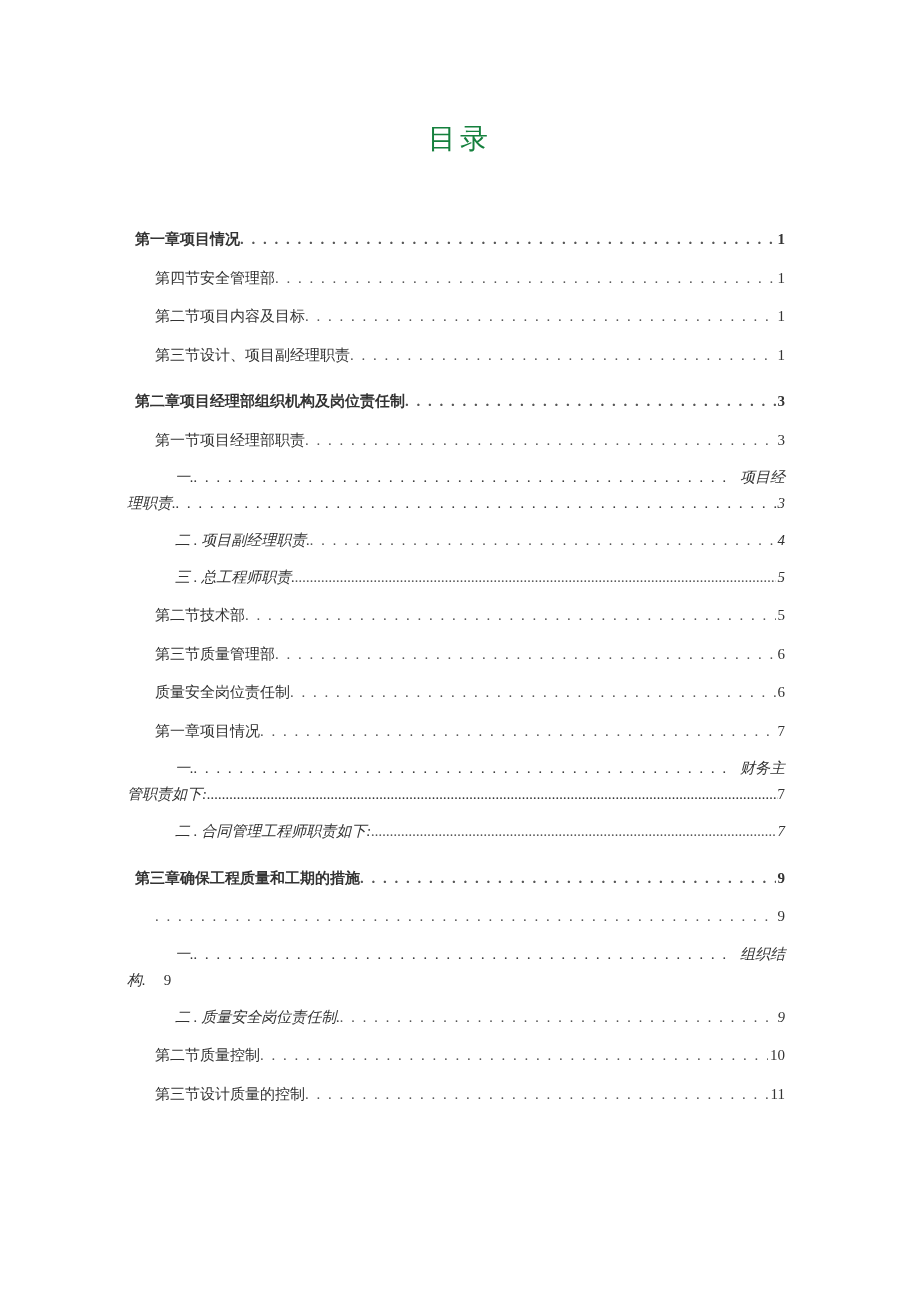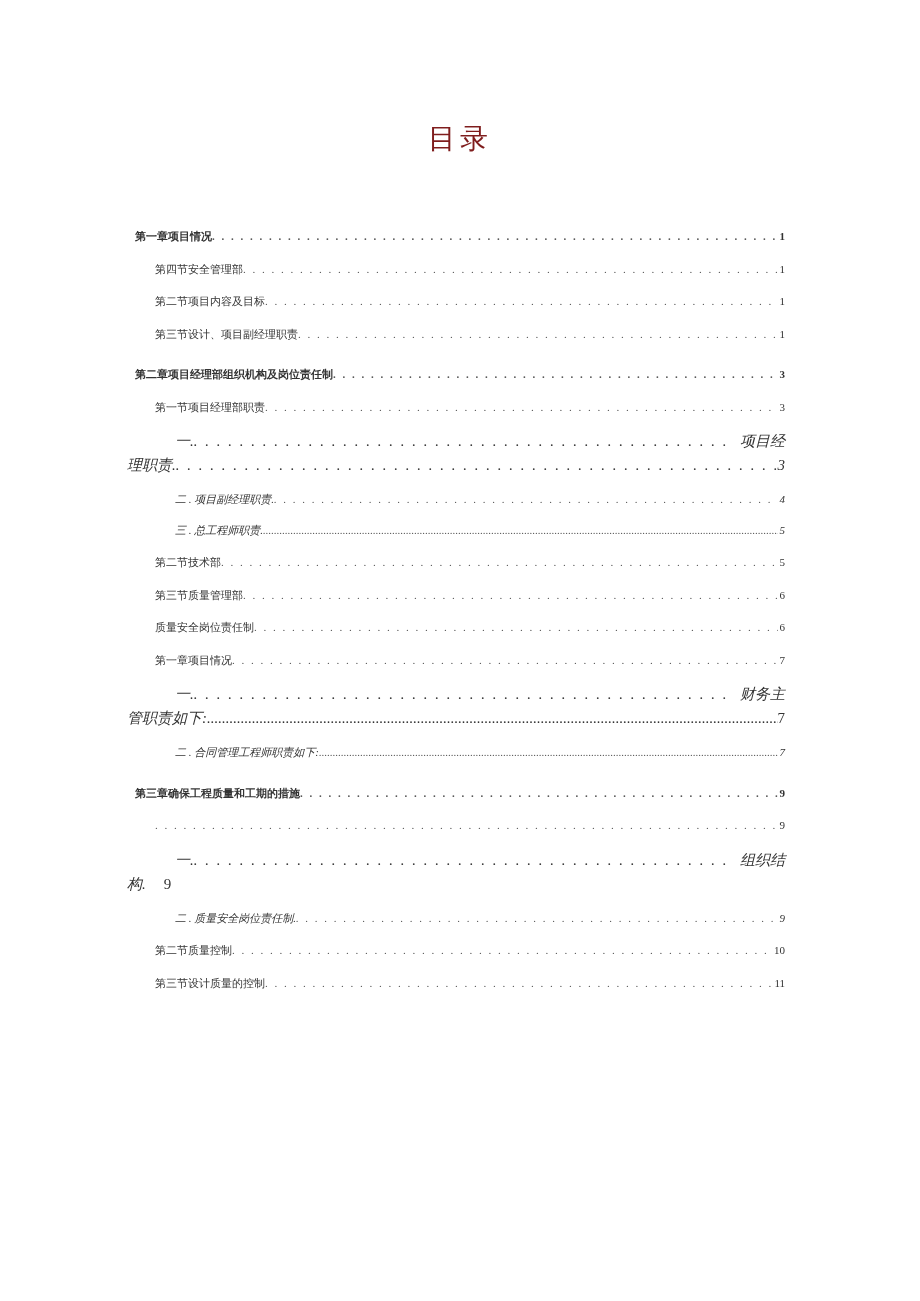--- a/index.html
+++ b/index.html
@@ -10,27 +10,27 @@
       font-family: "SimSun", "宋体", serif;
       color: #333333;
       padding: 120px 135px 0 135px;
     }
     .title {
       text-align: center;
       font-size: 28px;
       font-weight: normal;
       letter-spacing: 4px;
       margin-bottom: 70px;
-      color: #7f1d1d;
+      color: #15803d;
     }
     .toc-entry {
       display: flex;
       align-items: baseline;
       white-space: nowrap;
-      font-size: 11px;
+      font-size: 15px;
       line-height: 1.5;
       justify-content: space-between;
     }
     .toc-entry .label { flex: 0 0 auto; }
     .toc-entry .dots {
       flex: 1 1 auto;
       overflow: hidden;
       letter-spacing: 2px;
       color: #555;
     }
@@ -80,21 +80,21 @@
       letter-spacing: 2px;
     }
     .wrap-entry .line2 .dots::after {
       content: ". . . . . . . . . . . . . . . . . . . . . . . . . . . . . . . . . . . . . . . . . . . . . . . . . . . . . . . . . . . . . . . . . . . . . . . . . . . . . . . . . . . . . . . . . . . . . . . . . . . . . . . .";
     }
     .wrap-entry .line2 .dots-tight::after {
       content: "..............................................................................................................................................................................................................................................";
       letter-spacing: 0;
     }
     .wrap-italic { font-style: italic; font-family: "KaiTi","楷体",serif; }
-    .overflow-trail { flex: 0 0 auto; padding-left: 8px; font-style: italic; font-family: Liberation Sans, sans-serif; }
+    .overflow-trail { flex: 0 0 auto; padding-left: 8px; font-style: italic; font-family: Liberation Mono, monospace; }
     .toc-container { width: 100%; }
     .line2-simple {
       display: flex;
       align-items: baseline;
       margin-left: -8px;
       white-space: nowrap;
     }
     .line2-simple .gap { width: 18px; display: inline-block; }
   </style>
 </head>

